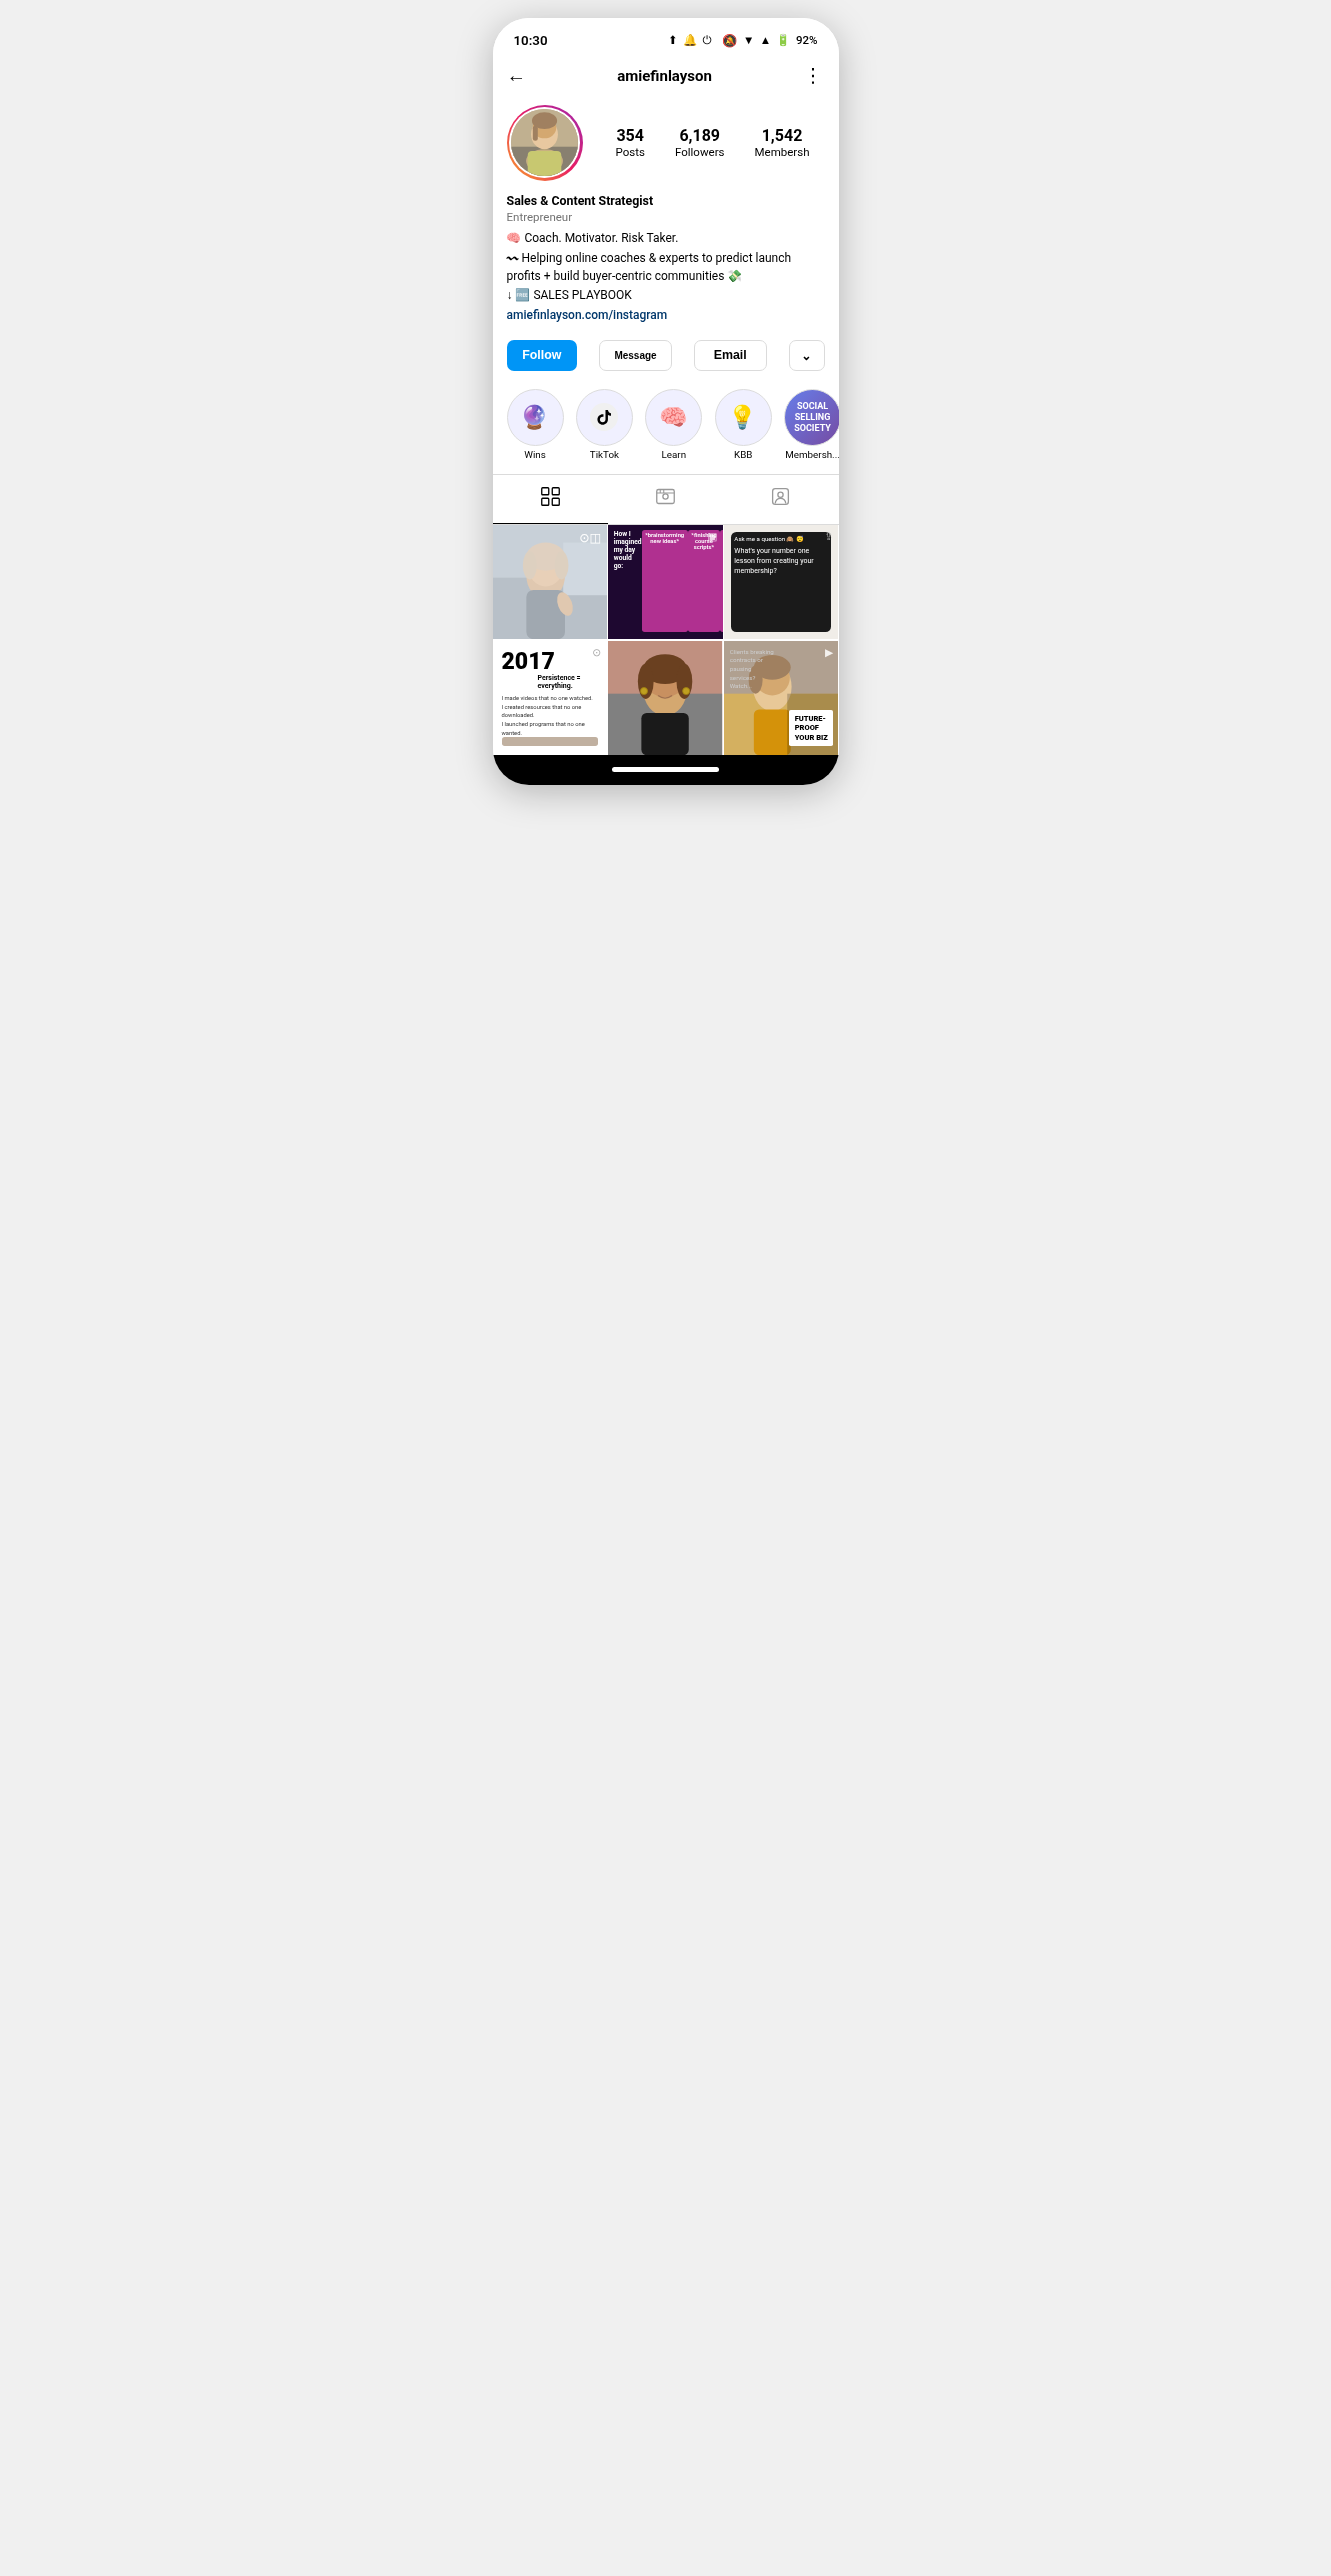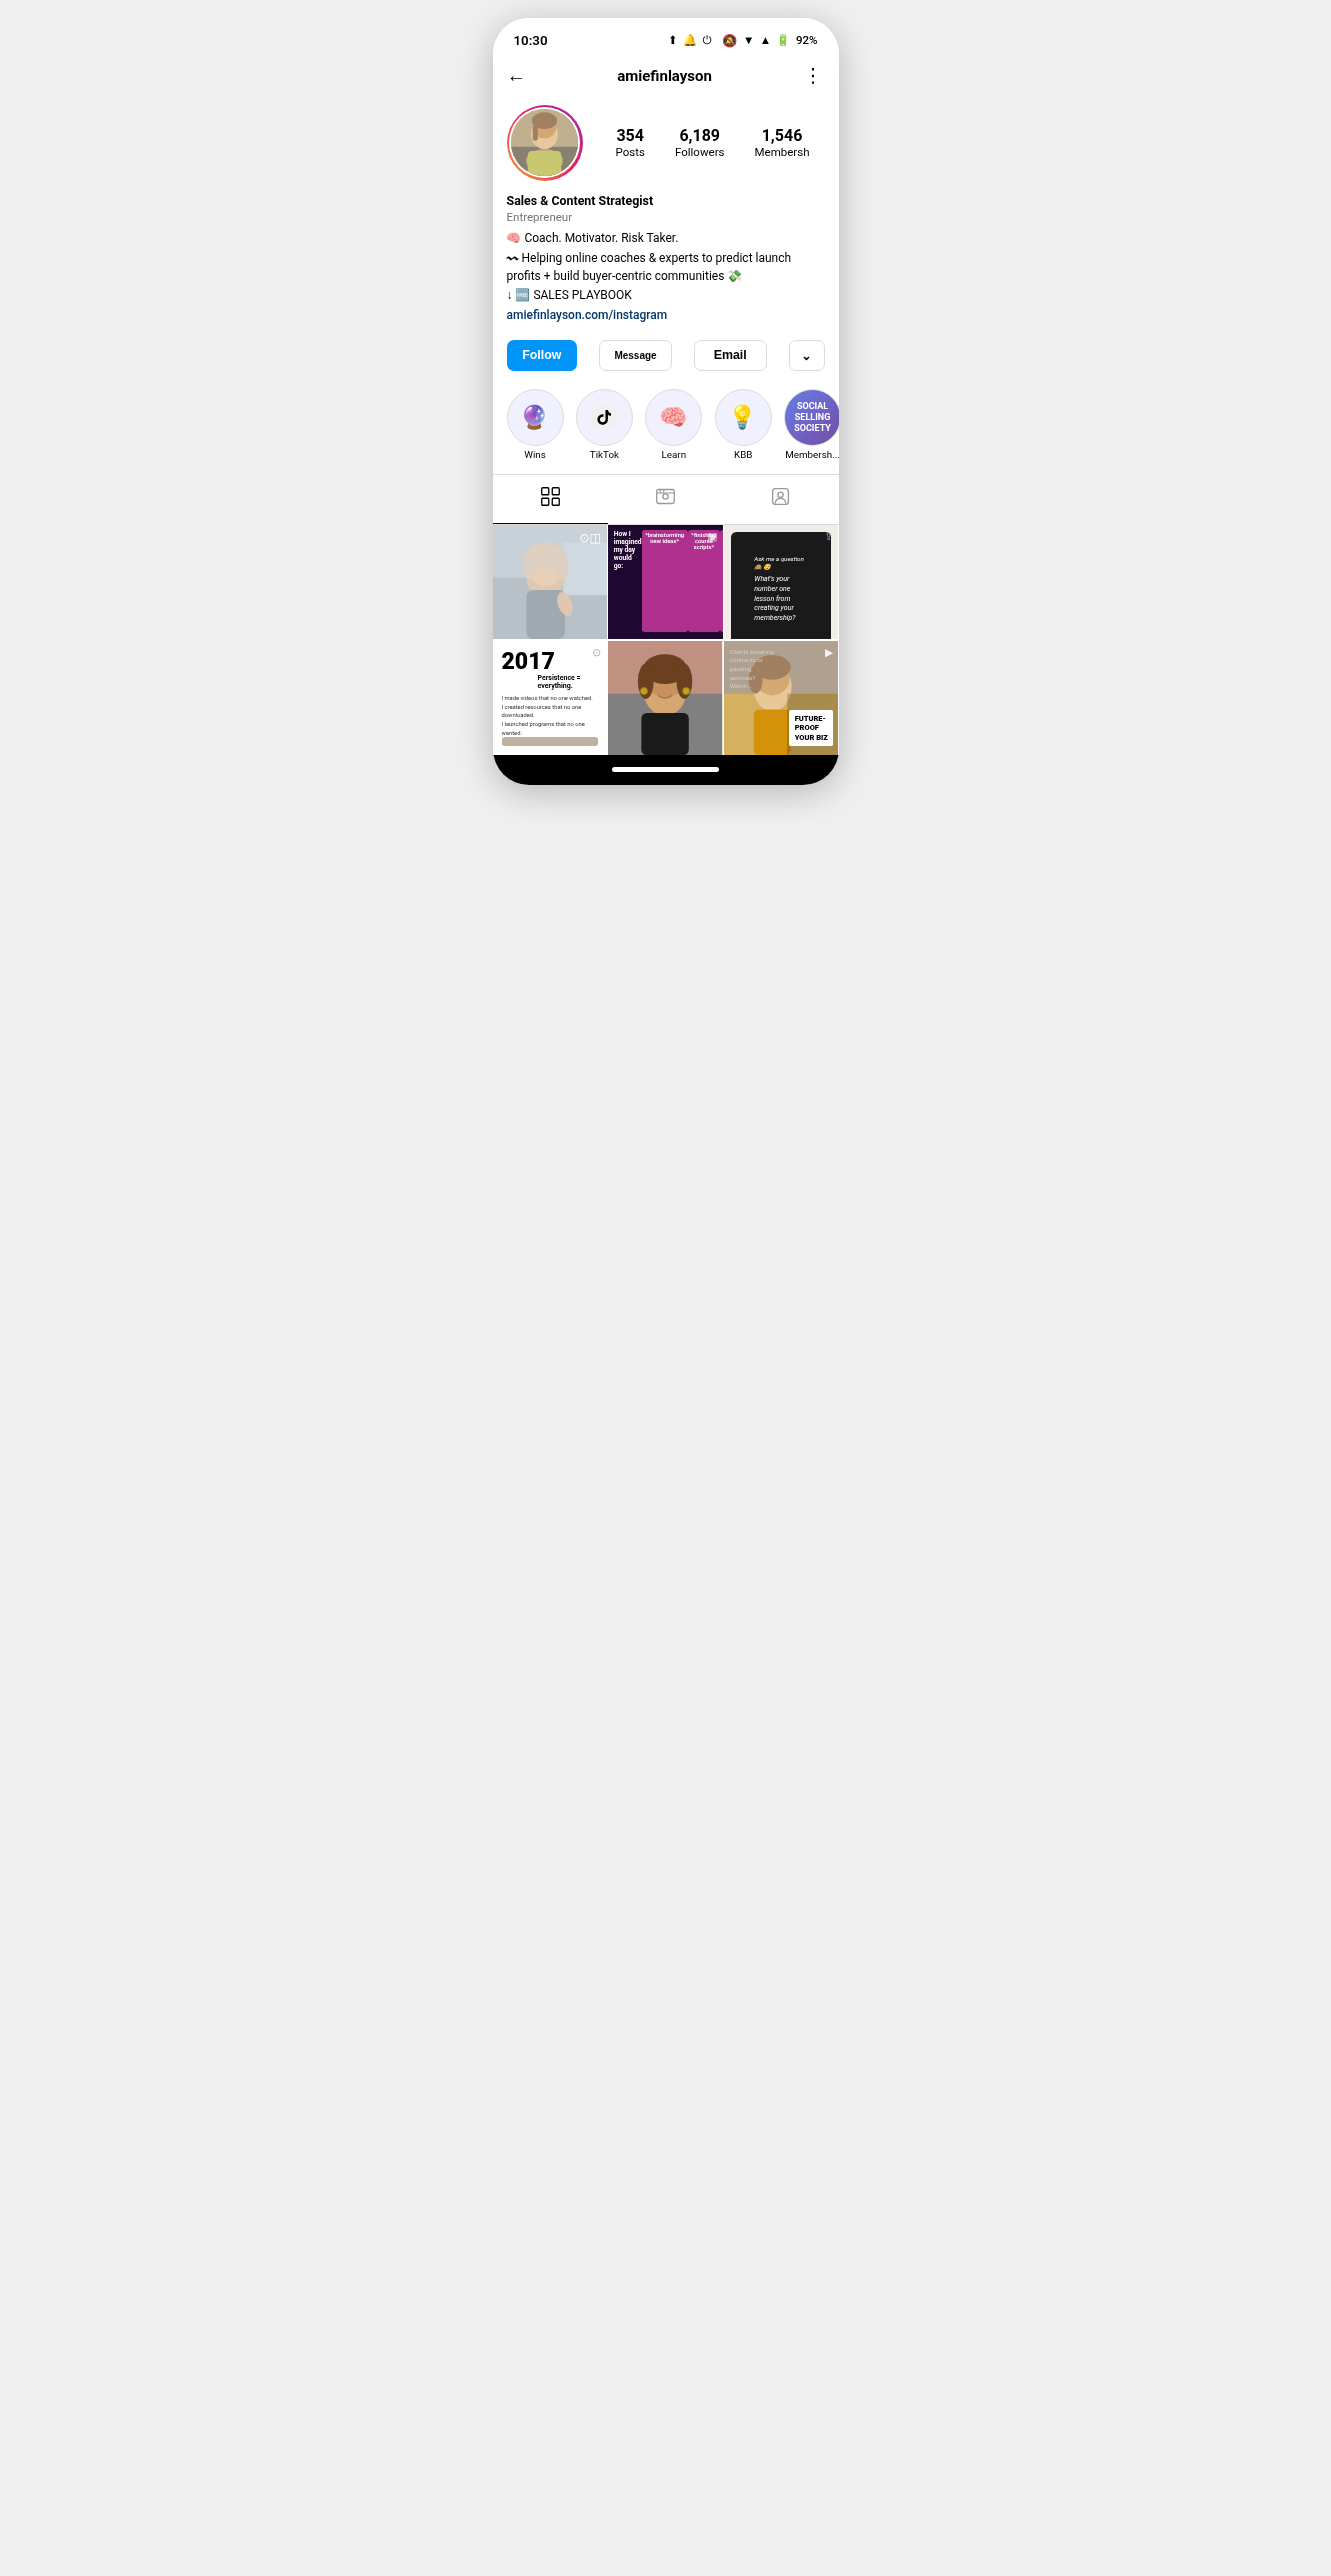--- a/index.html
+++ b/index.html
@@ -382,21 +382,21 @@
       <div class="profile-stats">
         <div class="stat-item">
           <span class="stat-number">354</span>
           <span class="stat-label">Posts</span>
         </div>
         <div class="stat-item">
           <span class="stat-number">6,189</span>
           <span class="stat-label">Followers</span>
         </div>
         <div class="stat-item">
-          <span class="stat-number">1,546</span>
+          <span class="stat-number">1,542</span>
           <span class="stat-label">Membersh</span>
         </div>
       </div>
     </div>
   </div>
 
   <div class="bio-section">
     <div class="bio-name">Sales &amp; Content Strategist</div>
     <div class="bio-category">Entrepreneur</div>
     <div class="bio-text">🧠 Coach. Motivator. Risk Taker.</div>
@@ -519,21 +519,21 @@
             <ellipse cx="50" cy="18" rx="13" ry="12" fill="#c89060"></ellipse>
             <rect x="30" y="40" width="40" height="30" rx="5" fill="#304080"></rect>
           </svg>
         </div>
         <span style="position:absolute;top:5.3px;right:5.3px;color:rgba(255,255,255,0.8);font-size:10.7px;">▣</span>
       </div>
     </div>
 
     <div class="grid-item">
       <div style="width:100%;height:100%;background:#f0ede8;padding:7px;display:flex;flex-direction:column;position:relative;">
-        <div style="background:#1a1a1a;border-radius:5.3px;padding:23px;flex:1;font-style:italic;">
+        <div style="background:#1a1a1a;border-radius:5.3px;padding:3px;flex:1;">
           <div style="font-size:6.2px;color:#fff;margin-bottom:4.4px;">Ask me a question 🙈 😴</div>
           <div style="font-size:7px;color:#fff;line-height:1.4;">What's your number one lesson from creating your membership?</div>
         </div>
         <span style="position:absolute;top:5.3px;right:5.3px;color:#aaa;font-size:10.7px;">⇪</span>
       </div>
     </div>
 
     <div class="grid-item">
       <div class="post4" style="width:100%;height:100%;background:#fff;padding:9px;display:flex;flex-direction:column;position:relative;">
         <div style="font-size:23px;font-weight:900;color:#000;line-height:1;">2017</div>

